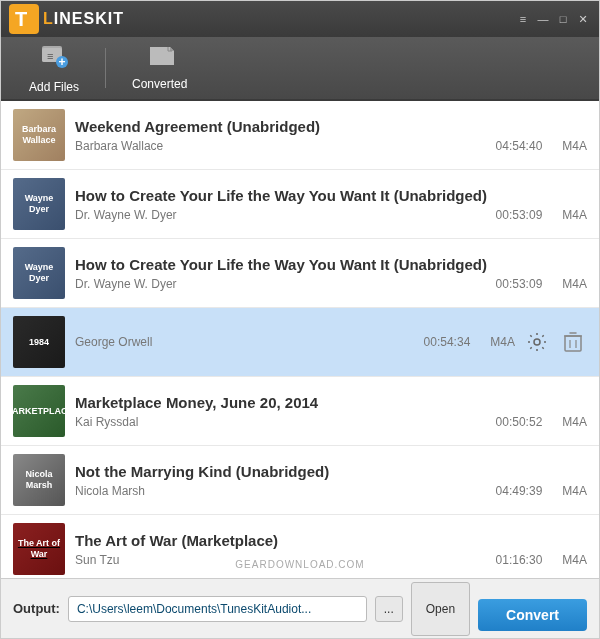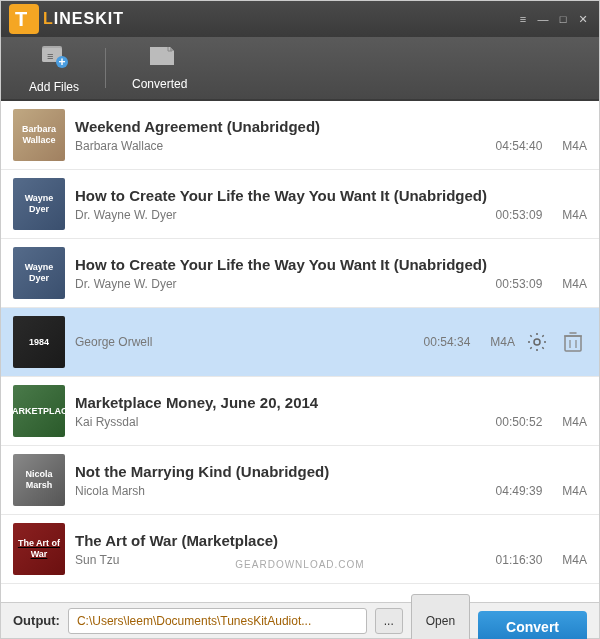--- a/index.html
+++ b/index.html
@@ -209,21 +209,21 @@
       font-size: 9px;
       color: white;
       text-align: center;
       padding: 2px;
       line-height: 1.2;
       font-weight: bold;
     }
 
     
     .bottom-bar {
-      height: 36px;
+      height: 60px;
       background: #f0f0f0;
       border-top: 1px solid #ccc;
       display: flex;
       align-items: center;
       padding: 0 12px;
       gap: 8px;
       flex-shrink: 0;
     }
 
     .output-label {
@@ -233,21 +233,21 @@
       flex-shrink: 0;
     }
 
     .output-path {
       flex: 1;
       background: white;
       border: 1px solid #bbb;
       border-radius: 3px;
       padding: 5px 8px;
       font-size: 12px;
-      color: #a16207;
+      color: #0c4a6e;
       white-space: nowrap;
       overflow: hidden;
       text-overflow: ellipsis;
       min-width: 0;
     }
 
     .browse-btn {
       padding: 5px 8px;
       background: #e8e8e8;
       border: 1px solid #bbb;

